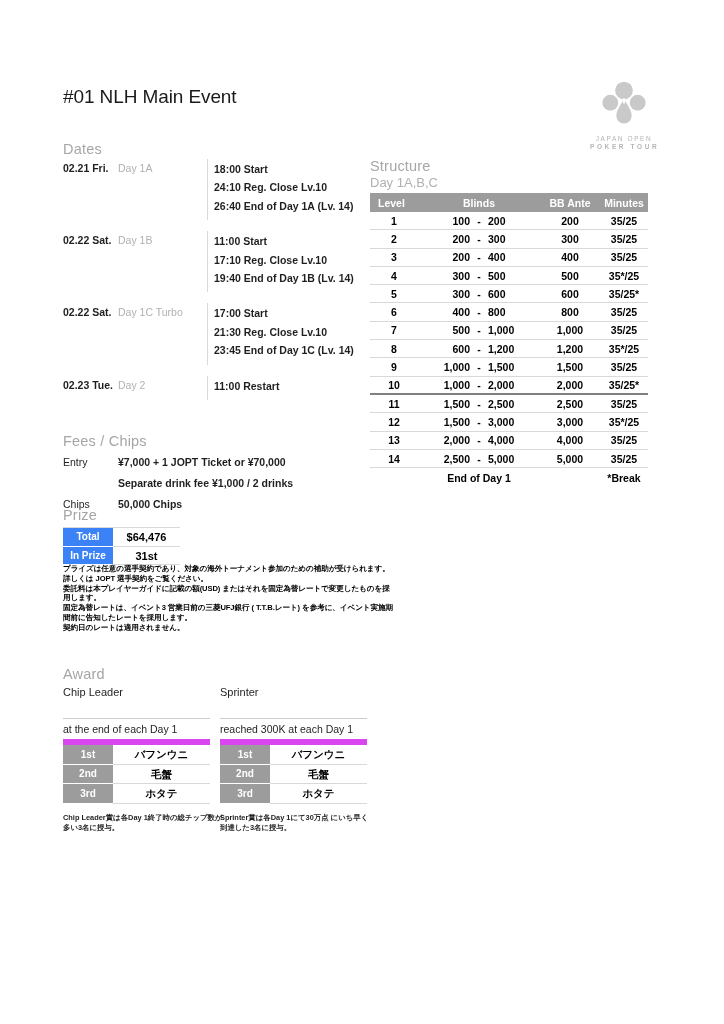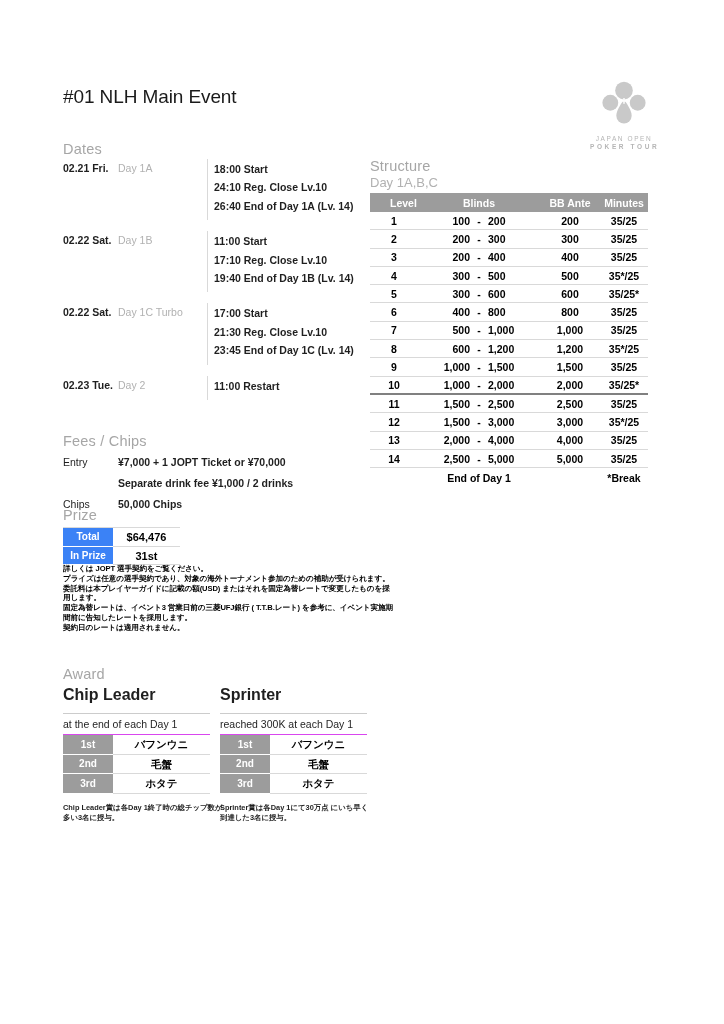--- a/index.html
+++ b/index.html
@@ -23,21 +23,21 @@
   .date-group { display:flex; margin-top:2px; margin-bottom:11px; }
   .dg-date { width:55px; font-size:10.5px; font-weight:bold; padding-top:3px; }
   .dg-day  { width:89px; font-size:10.5px; color:#b1b1b1; padding-top:3px; }
   .dg-times { border-left:1px solid #d9d9d9; padding:1px 0 5px 6px; min-height:24px; }
   .time-line { font-size:10.5px; font-weight:bold; line-height:18.4px; white-space:nowrap; }
 
   
   .structure { position:absolute; left:370px; top:158px; width:278px; }
   .structure-sub { color:#b1b1b1; font-size:13px; margin:1px 0 3px; }
   .st-header { display:flex; background:#9c9c9c; color:#fff; font-weight:bold; font-size:10.5px; height:19px; align-items:center; }
-  .st-header .c-level { text-align:left; padding-left:20px; }
+  .st-header .c-level { text-align:left; padding-left:8px; }
   .c-level { width:48px; text-align:center; }
   .c-blinds { flex:1; display:flex; justify-content:center; text-align:center; }
   .c-blinds.single { display:block; }
   .sb { width:48px; text-align:right; display:inline-block; }
   .dash { width:18px; text-align:center; display:inline-block; }
   .bb { width:48px; text-align:left; display:inline-block; }
   .c-ante { width:60px; text-align:center; }
   .c-min { width:48px; text-align:center; }
   .st-row { display:flex; height:18.3px; align-items:center; border-bottom:1px solid #d9d9d9; font-size:10.5px; font-weight:bold; color:#000; }
   .st-row.thick-bottom { border-bottom:2px solid #808080; }
@@ -58,23 +58,23 @@
   .p-value { width:67px; text-align:center; font-size:11px; font-weight:bold; color:#000; line-height:18.5px; border-bottom:1px solid #d9d9d9; }
 
   
   .notes { position:absolute; left:63px; top:564px; width:360px; }
   .note-line { font-size:7.6px; font-weight:bold; color:#000; line-height:9.8px; white-space:nowrap; letter-spacing:-.1px; }
 
   
   .award { position:absolute; left:63px; top:666px; width:330px; }
   .award-cards { display:flex; gap:10px; margin-top:4px; }
   .award-card { width:147px; }
-  .ac-title { font-size:16px; font-weight:bold; padding-bottom:9px; border-bottom:1px solid #cccccc; }
+  .ac-title { font-size:11px; font-weight:normal; padding-bottom:20px; border-bottom:1px solid #cccccc; }
   .ac-cond { font-size:10.5px; padding:4px 0 4px; }
-  .ac-table { border-top:1px solid #d946ef; }
+  .ac-table { border-top:6px solid #d946ef; }
   .ac-row { display:flex; height:19.5px; }
   .ac-place { width:50px; background:#9c9c9c; color:#fff; font-weight:bold; font-size:10px; display:flex; align-items:center; justify-content:center; border-bottom:1px solid #fff; }
   .ac-prize { flex:1; text-align:center; font-size:10.5px; font-weight:bold; color:#000; line-height:19.5px; border-bottom:1px solid #d9d9d9; }
   .ac-note { margin-top:9px; }
   .ac-note-line { font-size:7.4px; font-weight:bold; line-height:10px; white-space:nowrap; }
 </style>
 </head>
 <body>
 
 <div class="page">
@@ -317,22 +317,22 @@
           <div class="p-value">$64,476</div>
         </div>
         <div class="p-row">
           <div class="p-label">In Prize</div>
           <div class="p-value">31st</div>
         </div>
     </div>
   </div>
 
   <div class="notes">
-    <div class="note-line">詳しくは JOPT 選手契約をご覧ください。</div>
-      <div class="note-line">プライズは任意の選手契約であり、対象の海外トーナメント参加のための補助が受けられます。</div>
+    <div class="note-line">プライズは任意の選手契約であり、対象の海外トーナメント参加のための補助が受けられます。</div>
+      <div class="note-line">詳しくは JOPT 選手契約をご覧ください。</div>
       <div class="note-line">委託料は本プレイヤーガイドに記載の額(USD) またはそれを固定為替レートで変更したものを採</div>
       <div class="note-line">用します。</div>
       <div class="note-line">固定為替レートは、イベント3 営業日前の三菱UFJ銀行 ( T.T.B.レート) を参考に、イベント実施期</div>
       <div class="note-line">間前に告知したレートを採用します。</div>
       <div class="note-line">契約日のレートは適用されません。</div>
   </div>
 
   <div class="award">
     <div class="section-heading">Award</div>
     <div class="award-cards">

